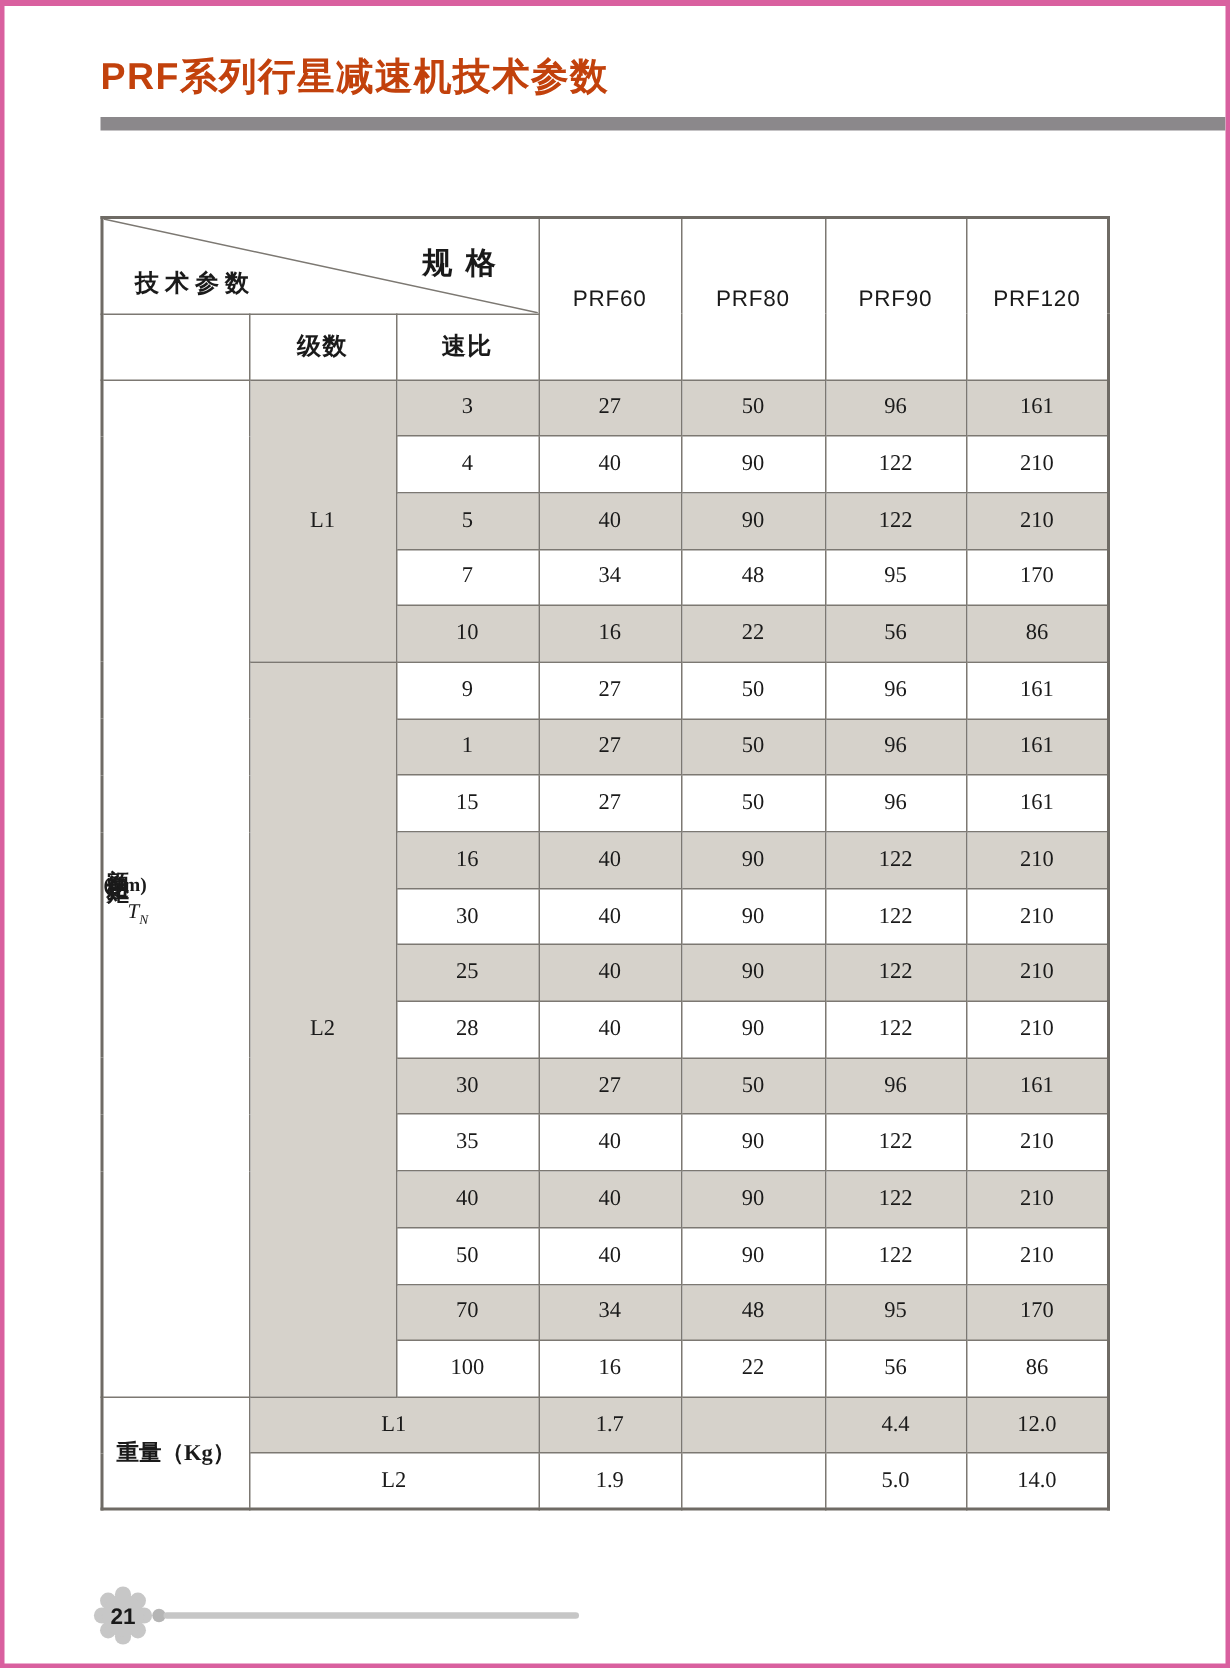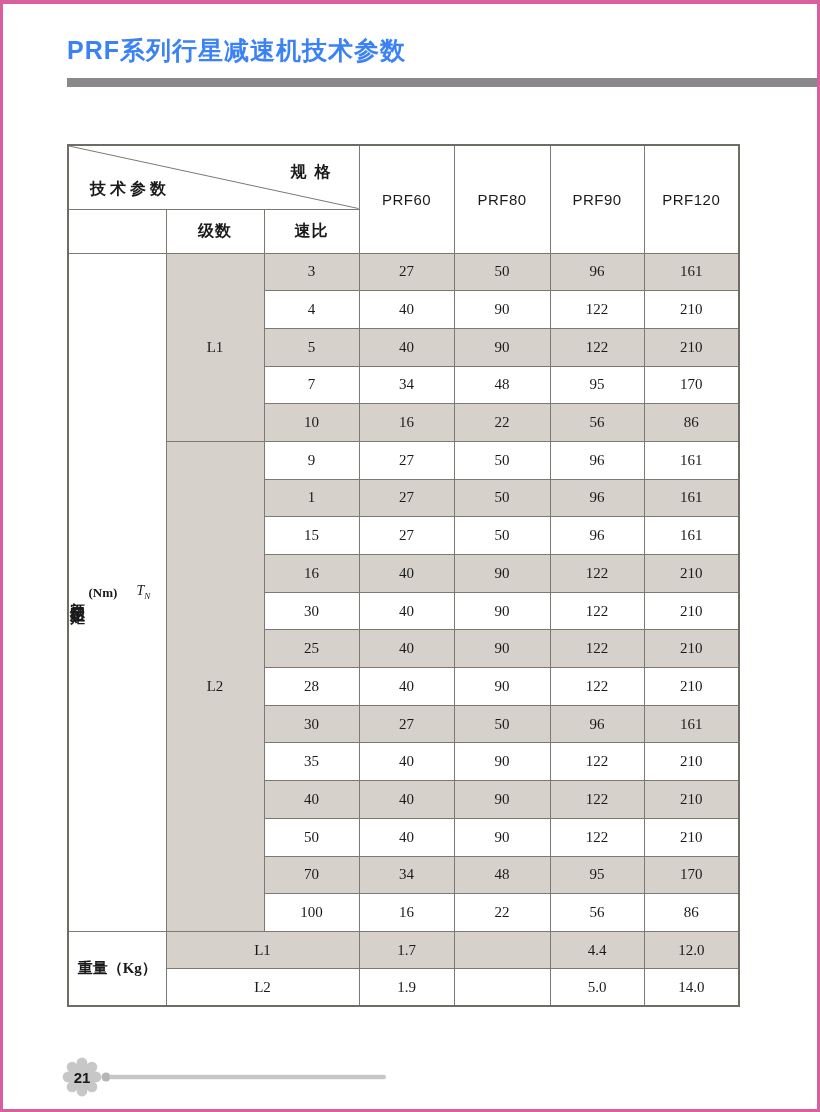--- a/index.html
+++ b/index.html
@@ -20,21 +20,21 @@
     border:3px solid var(--pink);
     border-top-width:4px;
     overflow:hidden;
     font-family:"Liberation Serif", serif;
     color:var(--ink);
   }
   .title{
     position:absolute;left:64px;top:30px;
     font-family:"Liberation Sans", sans-serif;
     font-weight:bold;font-size:25px;letter-spacing:1px;
-    color:#3b82f6;
+    color:#c2410c;
   }
   .title-bar{
     position:absolute;left:64px;right:0;top:74px;height:9px;
     background:var(--bar-gray);
   }
   table.spec-table{
     position:absolute;left:64px;top:140px;width:671px;
     border-collapse:collapse;table-layout:fixed;
     border:2px solid var(--grid-outer);
   }
@@ -45,36 +45,36 @@
     padding:0;overflow:hidden;
   }
   .spec-table thead tr.hrow1{height:64px;}
   .spec-table thead tr.hrow2{height:44px;}
   .spec-table tbody tr{height:37.7px;}
   .spec-table tbody.weight tr{height:37.5px;}
   td.diag-cell{position:relative;}
   .diag-svg{position:absolute;left:0;top:0;width:100%;height:100%;display:block;}
   .corner-top{
     position:absolute;top:16px;right:26px;
-    font-weight:bold;font-size:16px;letter-spacing:2px;white-space:nowrap;
+    font-weight:bold;font-size:20px;letter-spacing:2px;white-space:nowrap;
   }
   .corner-bottom{
     position:absolute;bottom:9px;left:21px;
     font-weight:bold;font-size:16px;letter-spacing:4px;white-space:nowrap;
   }
   td.model-h{
     font-family:Liberation Sans, sans-serif;
     font-size:15px;letter-spacing:0.5px;
   }
   td.sub-h{font-weight:bold;font-size:16px;letter-spacing:1px;}
   tr.shaded > td{background:var(--shaded);}
   td.stage-cell{background:var(--shaded);font-size:15px;}
   td.torque-cell{background:#fff !important;}
   td.wlabel{background:#fff !important;font-weight:bold;font-size:15px;}
-  .torque-wrap{display:flex;align-items:flex-end;gap:3px;}
+  .torque-wrap{display:flex;flex-direction:column;align-items:flex-start;gap:3px;}
   .vtext{
     writing-mode:vertical-rl;text-orientation:upright;
     font-weight:bold;font-size:15px;letter-spacing:3px;line-height:1.1;
   }
   .t-unit{font-weight:bold;font-size:13px;}
   .t-sym{font-size:14px;font-style:italic;margin-left:16px;}
   .t-sym sub{font-size:9px;font-style:italic;}
   .footer-svg{position:absolute;left:56px;top:1050px;}
 </style>
 </head>

